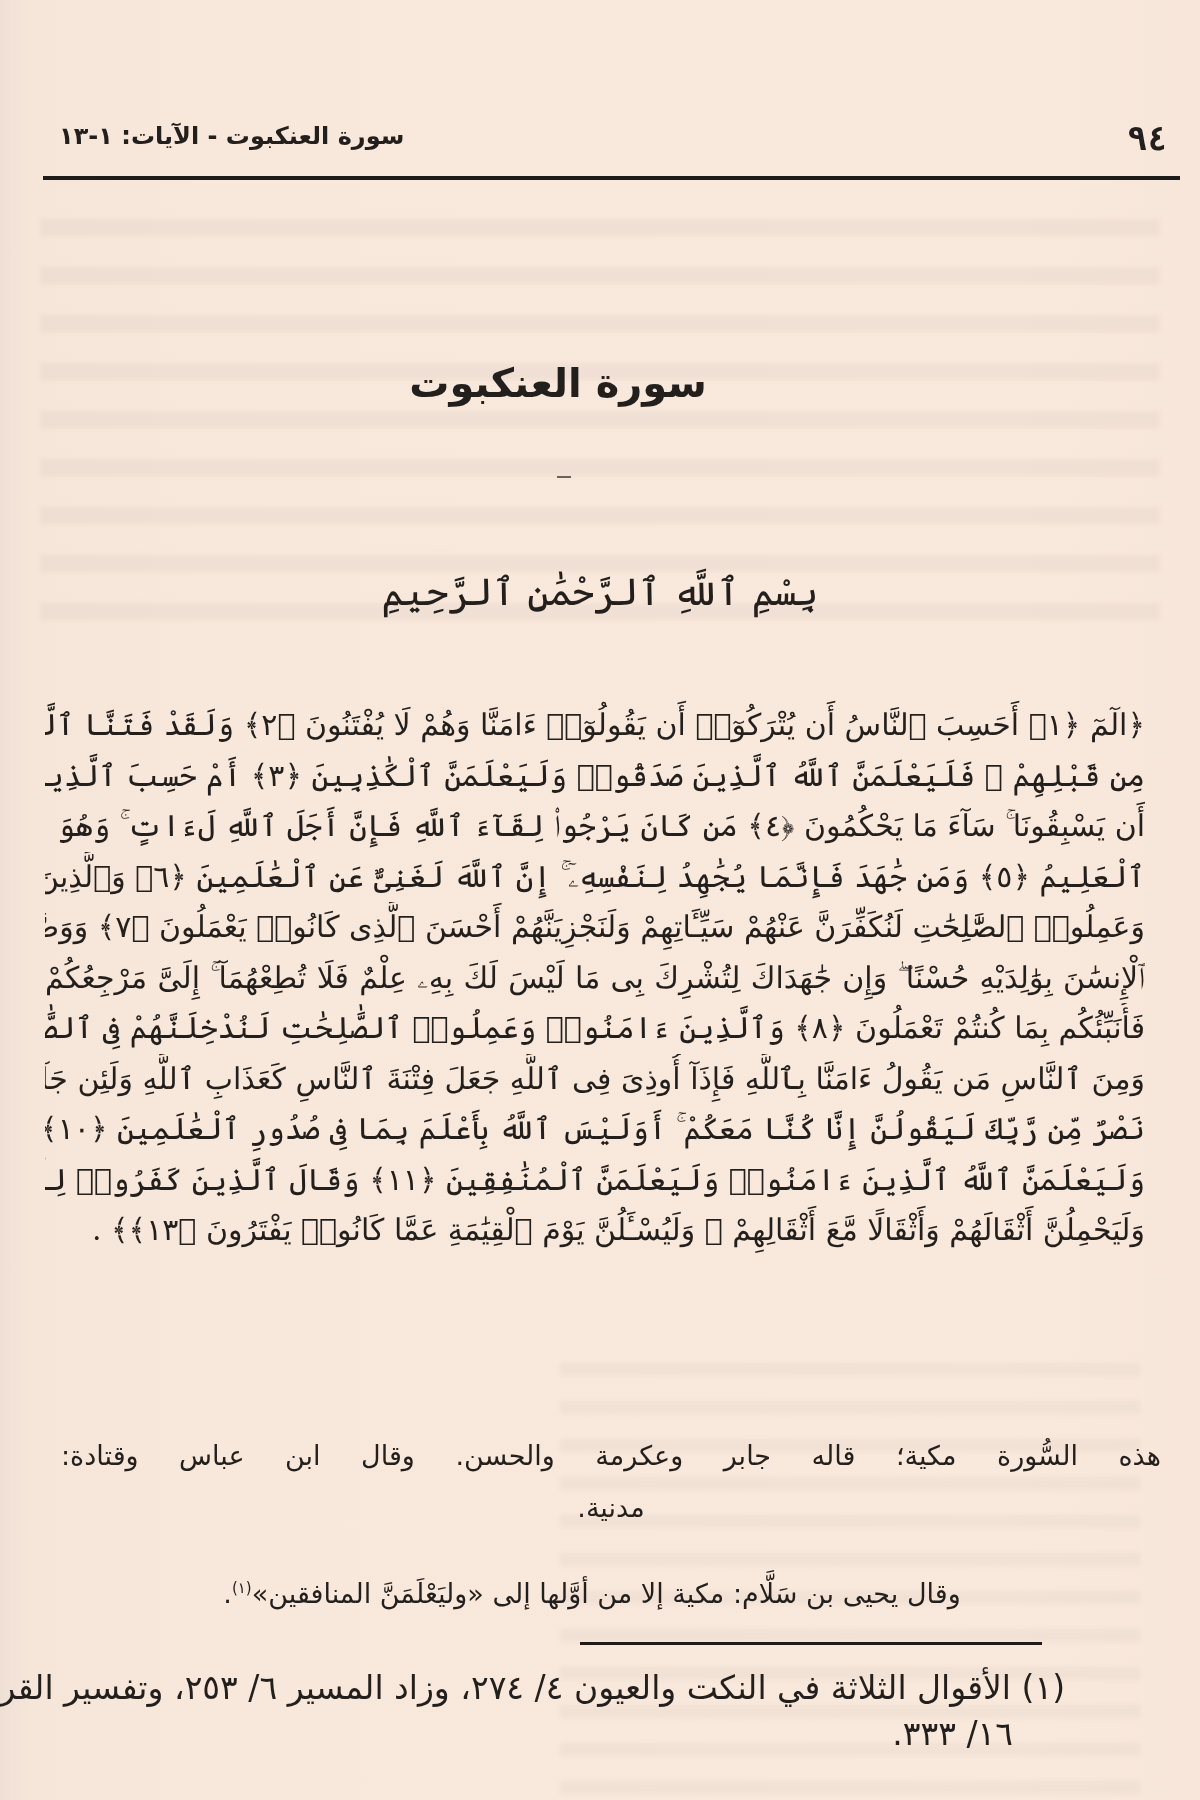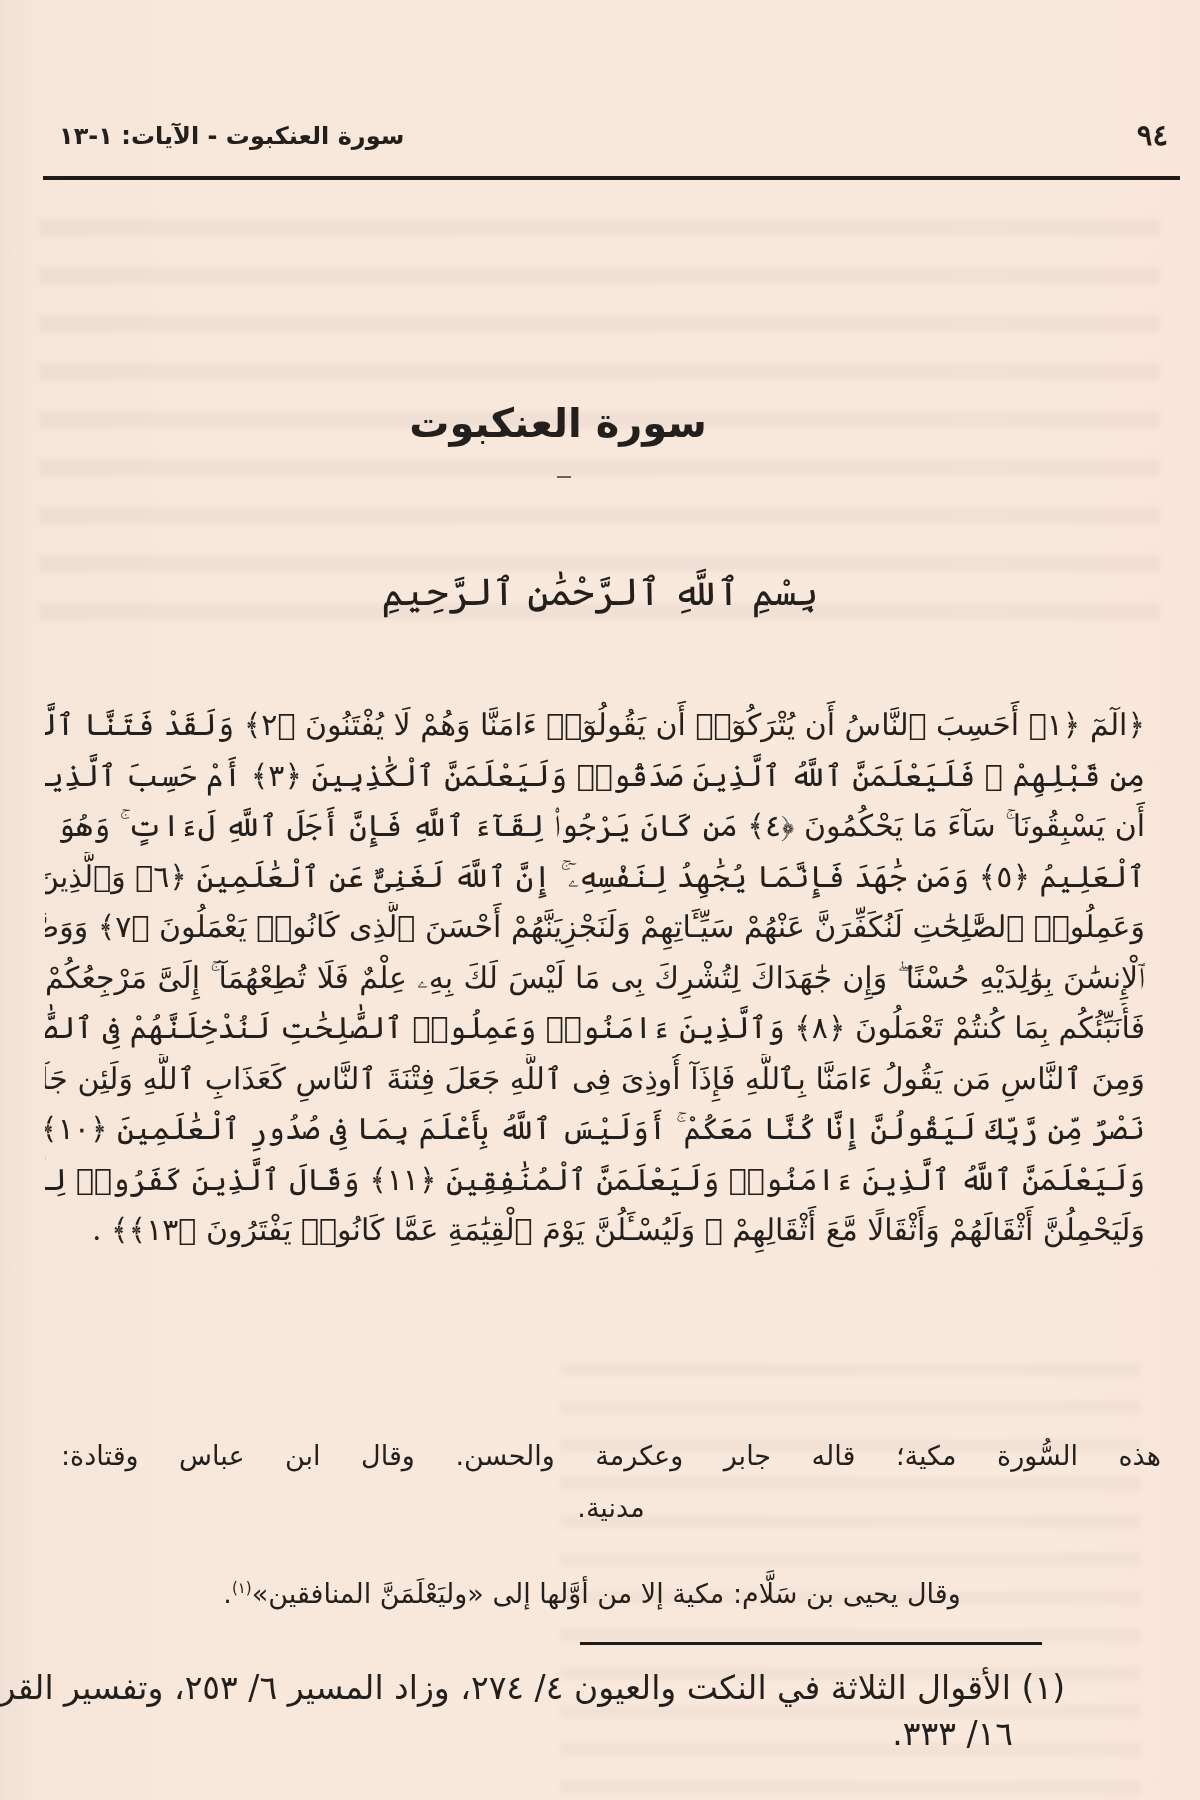--- a/index.html
+++ b/index.html
@@ -23,36 +23,35 @@
       position: absolute; left: 560px; right: 60px; top: 1340px; height: 460px;
       background: repeating-linear-gradient(180deg, rgba(0,0,0,0) 0px, rgba(0,0,0,0) 22px, rgba(120,110,100,0.05) 24px, rgba(120,110,100,0.05) 34px, rgba(0,0,0,0) 38px);
       filter: blur(2px);
     }
     .running-head {
       position: absolute; left: 43px; width: 1137px; top: 118px; height: 50px;
       direction: rtl;
     }
     .page-number {
       position: absolute; right: 12px; top: 0px;
-      font-family: Liberation Serif, serif; font-weight: bold; font-size: 29px;
+      font-family: Liberation Mono, monospace; font-weight: bold; font-size: 34px;
     }
     .running-title {
       position: absolute; left: 16px; top: 4px;
       font-family: "DejaVu Sans", sans-serif; font-weight: bold; font-size: 24px;
       direction: rtl;
     }
     .head-rule {
       position: absolute; left: 43px; width: 1137px; top: 176px; height: 4px;
       background: #1e1b19;
     }
     .surah-title {
       position: absolute; left: 0; width: 1116px; top: 360px; text-align: center;
       font-family: "DejaVu Sans", sans-serif; font-weight: bold; font-size: 40px;
       direction: rtl;
-      margin-top: 40px;
     }
     .title-dash {
       position: absolute; left: 557px; top: 476px; width: 14px; height: 2px; background: #6a625c;
     }
     .basmala {
       position: absolute; left: 0; width: 1200px; top: 570px; text-align: center;
       font-family: "DejaVu Serif", serif; font-size: 38px;
       direction: rtl;
     }
     .quran {

